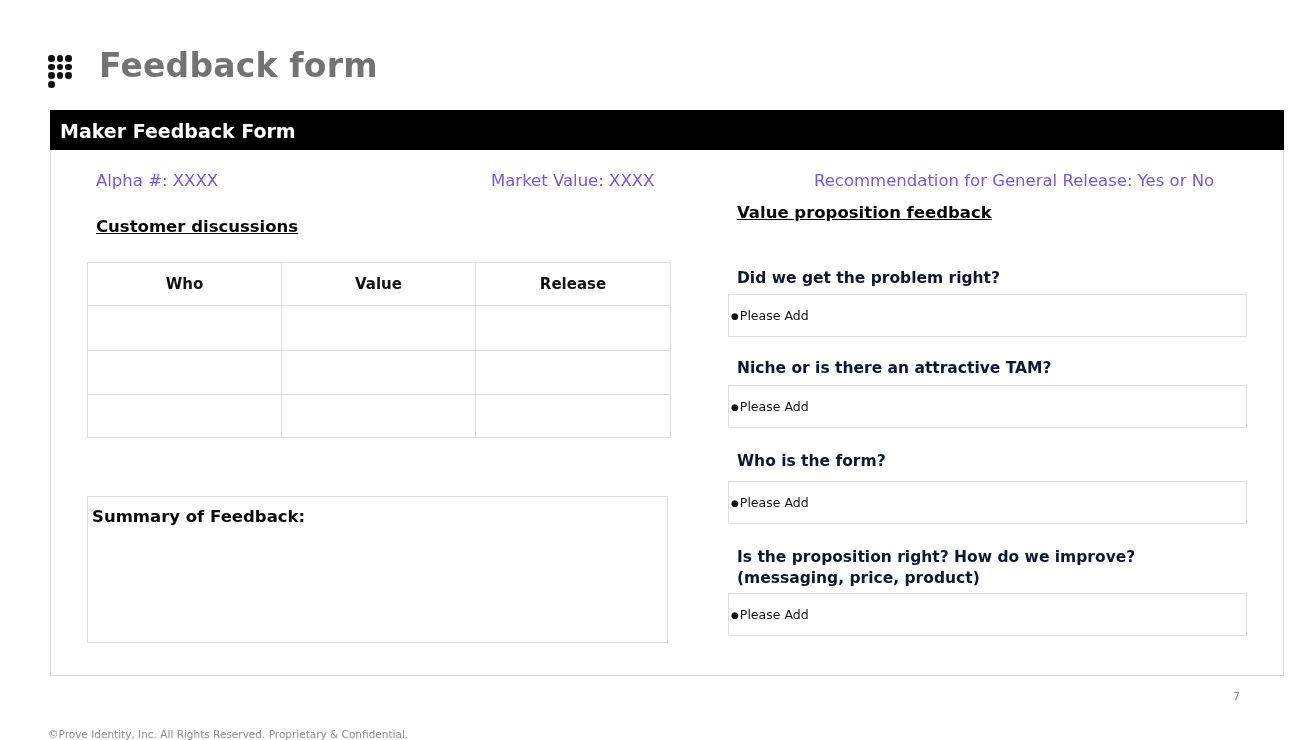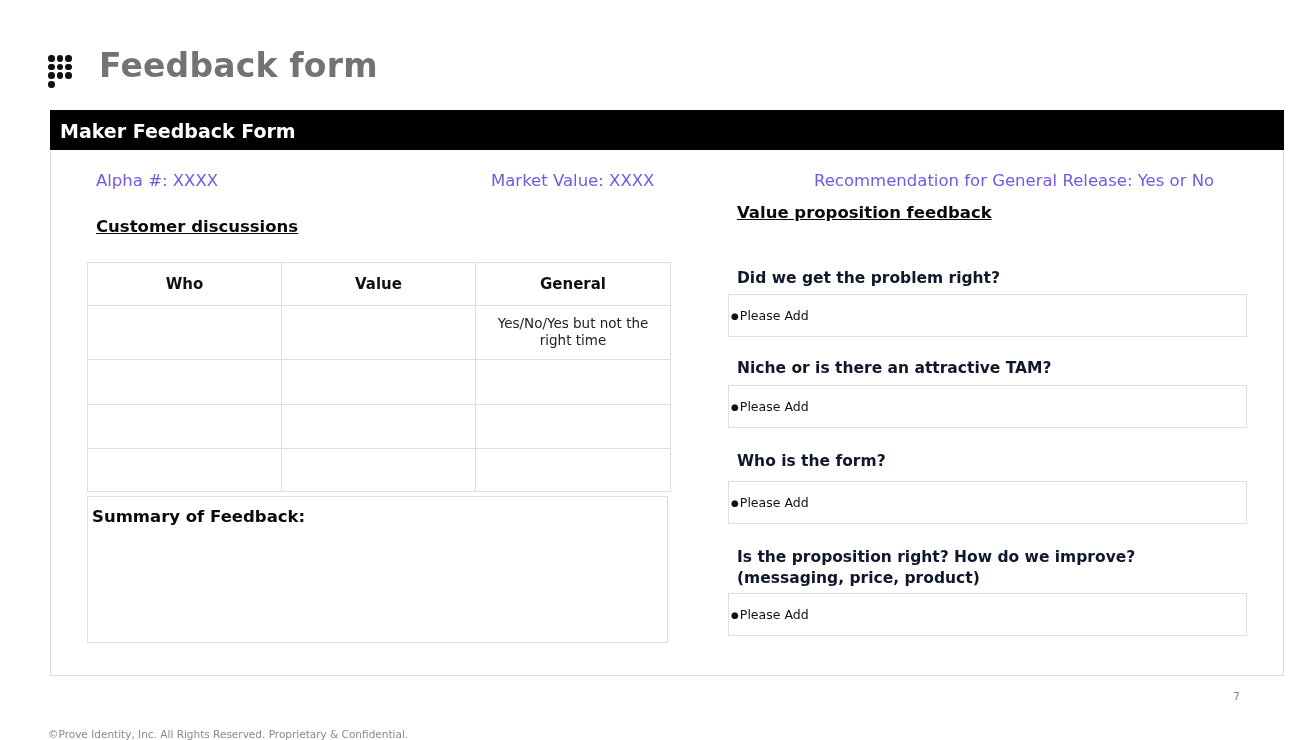--- a/index.html
+++ b/index.html
@@ -101,29 +101,24 @@
 <table class="disc">
   <colgroup>
       <col style="width:194px">
       <col style="width:194px">
       <col style="width:195px">
     </colgroup>
   <thead>
     <tr>
       <th>Who</th>
       <th>Value</th>
-      <th>General</th>
+      <th>Release</th>
     </tr>
   </thead>
   <tbody>
-    <tr style="height:54px">
-      <td></td>
-      <td></td>
-      <td style="padding-left:14px;padding-right:14px;">Yes/No/Yes but not the right time</td>
-    </tr>
     <tr style="height:45px">
       <td></td>
       <td></td>
       <td></td>
     </tr>
     <tr style="height:44px">
       <td></td>
       <td></td>
       <td></td>
     </tr>

